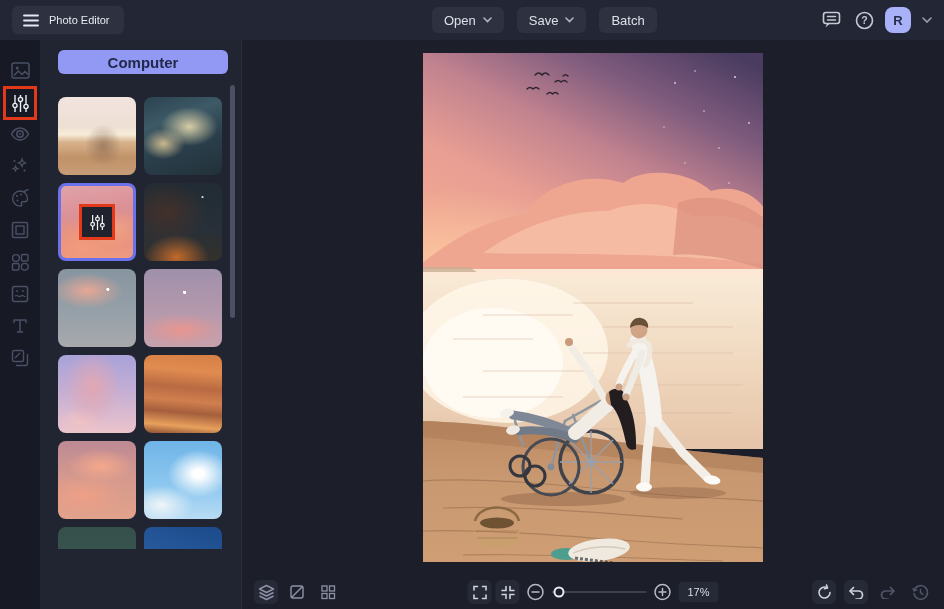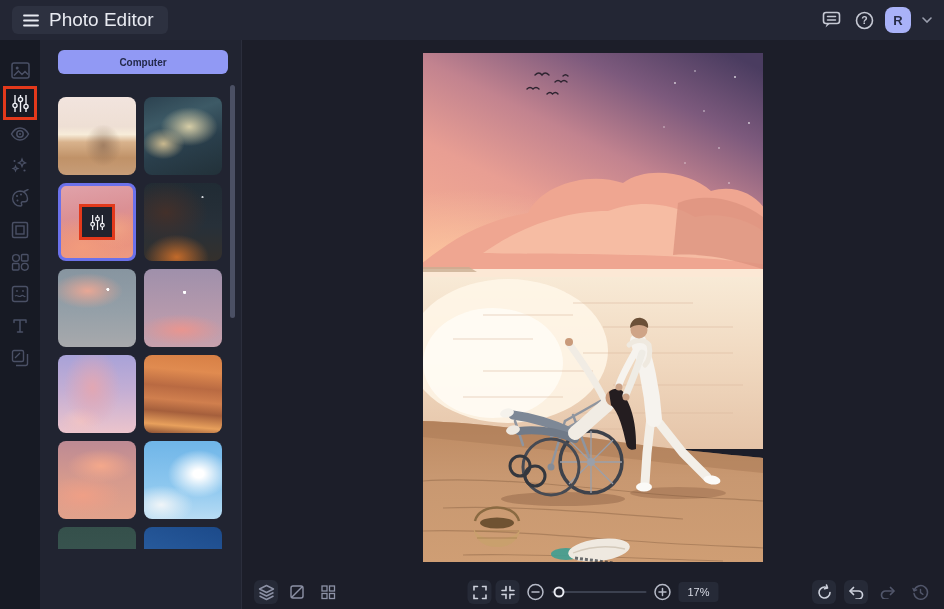--- a/index.html
+++ b/index.html
@@ -4,21 +4,21 @@
 <style>
   * { margin:0; padding:0; box-sizing:border-box; }
   html,body { width:944px; height:609px; overflow:hidden; background:#1c1e29;
     font-family:"Liberation Sans", sans-serif; -webkit-font-smoothing:antialiased; }
 
   
   .topbar { height:40px; background:#232634; display:flex; align-items:center;
     padding:0 12px; position:relative; z-index:5; }
   .app-btn { display:flex; align-items:center; gap:10px; background:#2d3140;
     border-radius:6px; height:28px; padding:0 14px 0 11px; color:#e8eaf1;
-    font-size:19px; cursor:pointer; }
+    font-size:11px; cursor:pointer; }
   .topbar-center { position:absolute; left:432px; top:7px; display:flex; gap:13px; }
   .tb-btn { background:#2d3140; border-radius:6px; height:26px; padding:0 12px;
     color:#dde0e9; font-size:13px; display:flex; align-items:center; gap:7px; cursor:pointer; }
   .topbar-right { margin-left:auto; display:flex; align-items:center; gap:9px; }
   .tb-icon { width:24px; height:24px; display:grid; place-items:center; color:#c6c9d4; cursor:pointer; }
   .avatar { width:26px; height:26px; border-radius:8px; background:#a9b2f8; color:#272c47;
     font-weight:bold; font-size:13px; display:grid; place-items:center; cursor:pointer; }
   .av-chev { color:#9b9fae; margin-left:2px; cursor:pointer; display:grid; place-items:center; }
 
   
@@ -32,21 +32,21 @@
   .red-box { width:34px; height:34px; border:3px solid #e2391b; display:grid; place-items:center; }
 
   
   .panel { width:202px; background:#212431; position:relative; padding:10px 0 0 18px;
     border-right:1px solid #2b2e3c; flex-shrink:0; }
   .panel-head { display:flex; align-items:center; gap:11px; height:26px; margin-bottom:8px; }
   .back-btn { width:26px; height:26px; border-radius:7px; background:#2c3040; color:#dfe2ea;
     display:grid; place-items:center; cursor:pointer; }
   .panel-title { font-size:15px; font-weight:bold; color:#f2f3f7; letter-spacing:.2px; }
   .src-btn { width:170px; height:24px; margin-bottom:23px; border-radius:6px; border:none;
-    font-size:10px; font-weight:bold; display:grid; place-items:center; cursor:pointer;
+    font-size:15px; font-weight:bold; display:grid; place-items:center; cursor:pointer;
     font-family:"Liberation Sans", sans-serif; }
   .src-computer { background:#9199f4; color:#23294a; }
   .src-stock { background:#363a49; color:#eef0f5; border:3px solid #e2391b; border-radius:4px; font-weight:600; }
   .thumb-grid { margin-top:17px; display:grid; grid-template-columns:78px 78px; gap:8px;
     width:164px; height:452px; overflow:hidden; }
   .thumb { width:78px; height:78px; border-radius:8px; cursor:pointer; position:relative; }
   .thumb.selected { border:3px solid #6b71ea; }
   .sel-overlay { position:absolute; left:50%; top:50%; transform:translate(-50%,-50%);
     width:36px; height:36px; background:#20232e; border:3px solid #e2391b;
     display:grid; place-items:center; color:#f2f3f7; }
@@ -130,20 +130,41 @@
 <div class="topbar">
   <div class="app-btn">
     <span>
       <svg width="16" height="13" viewBox="0 0 16 13">
           <path d="M1 1.5h14M1 6.5h14M1 11.5h14" stroke="#e8eaf1" stroke-width="1.8" stroke-linecap="round"></path>
         </svg>
     </span>
     <span>Photo Editor</span>
   </div>
 
+  <div class="topbar-center">
+    <div class="tb-btn">
+      <span>Open</span>
+      <span>
+          <svg width="9" height="6" viewBox="0 0 9 6">
+            <path d="M1 1l3.5 3.5L8 1" stroke="#aeb2bf" stroke-width="1.6" fill="none" stroke-linecap="round"></path>
+          </svg>
+        </span>
+    </div>
+    <div class="tb-btn">
+      <span>Save</span>
+      <span>
+          <svg width="9" height="6" viewBox="0 0 9 6">
+            <path d="M1 1l3.5 3.5L8 1" stroke="#aeb2bf" stroke-width="1.6" fill="none" stroke-linecap="round"></path>
+          </svg>
+        </span>
+    </div>
+    <div class="tb-btn">
+      <span>Batch</span>
+    </div>
+  </div>
 
   <div class="topbar-right">
     <div class="tb-icon">
       <svg width="19" height="18" viewBox="0 0 19 18">
           <rect x="1.5" y="1.5" width="16" height="11" rx="2.5" stroke="#c6c9d4" stroke-width="1.6" fill="none"></rect>
           <path d="M5.5 5.5h8M5.5 9h8" stroke="#c6c9d4" stroke-width="1.5" stroke-linecap="round"></path>
           <path d="M5 12.5l-1.5 4 4.5-4" fill="#c6c9d4"></path>
         </svg>
     </div>
     <div class="tb-icon">

